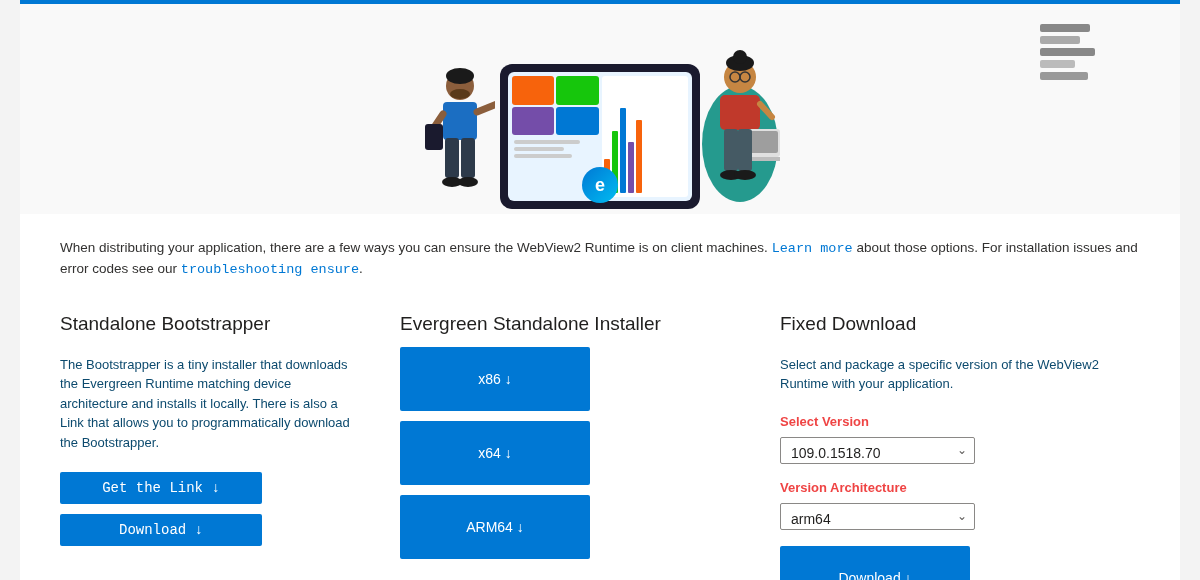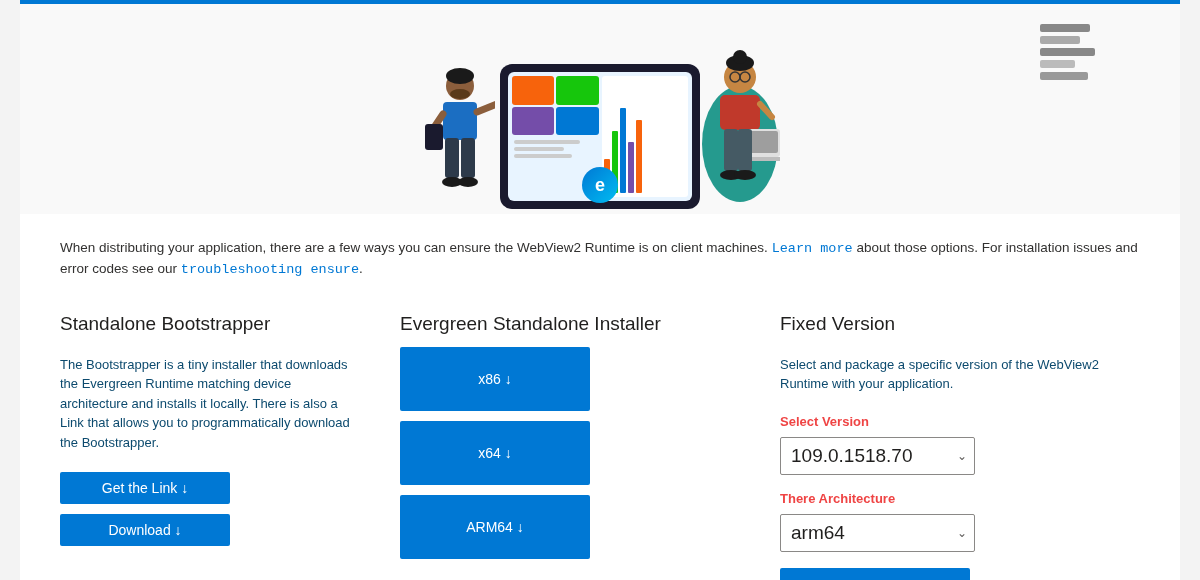--- a/index.html
+++ b/index.html
@@ -179,23 +179,23 @@
     .btn-primary {
       display: inline-block;
       background: #0078d4;
       color: #fff;
       border: none;
       padding: 8px 20px;
       font-size: 14px;
       cursor: pointer;
       border-radius: 2px;
       margin-bottom: 10px;
-      width: 170px;
+      width: 202px;
       text-align: center;
-      font-family: Liberation Sans, sans-serif;
+      font-family: Liberation Mono, monospace;
     }
 
     .btn-arch {
       display: block;
       background: #0078d4;
       color: #fff;
       border: none;
       padding: 24px 20px;
       font-size: 14px;
       cursor: pointer;
@@ -214,24 +214,24 @@
     }
 
     .select-wrapper {
       position: relative;
       width: 195px;
       margin-bottom: 16px;
     }
 
     .select-control {
       width: 100%;
-      padding: 7px 32px 8px 10px;
+      padding: 7px 32px 2px 10px;
       border: 1px solid #8a8886;
       border-radius: 2px;
-      font-size: 19px;
+      font-size: 14px;
       font-family: 'Segoe UI', Arial, sans-serif;
       color: #201f1e;
       background: #fff;
       appearance: none;
       cursor: pointer;
     }
 
     .chevron-icon {
       position: absolute;
       right: 8px;
@@ -363,34 +363,34 @@
         </div>
 
         <div>
           <h2 class="column-title">Evergreen Standalone Installer</h2>
           <button class="btn-arch">x86 ↓</button>
           <button class="btn-arch">x64 ↓</button>
           <button class="btn-arch">ARM64 ↓</button>
         </div>
 
         <div>
-          <h2 class="column-title">Fixed Version</h2>
+          <h2 class="column-title">Fixed Download</h2>
           <p class="column-desc">Select and package a specific version of the WebView2 Runtime with your application.</p>
 
           <p class="label-sm">Select Version</p>
           <div class="select-wrapper">
             <select class="select-control">
               <option value="109.0.1518.70">109.0.1518.70</option>
               <option value="108.0.1462.83">108.0.1462.83</option>
               <option value="107.0.1418.68">107.0.1418.68</option>
             </select>
             <span class="chevron-icon">⌄</span>
           </div>
 
-          <p class="label-sm">There Architecture</p>
+          <p class="label-sm">Version Architecture</p>
           <div class="select-wrapper">
             <select class="select-control">
               <option value="arm64">arm64</option>
               <option value="x86">x86</option>
               <option value="x64">x64</option>
             </select>
             <span class="chevron-icon">⌄</span>
           </div>
 
           <button class="btn-arch">Download ↓</button>

